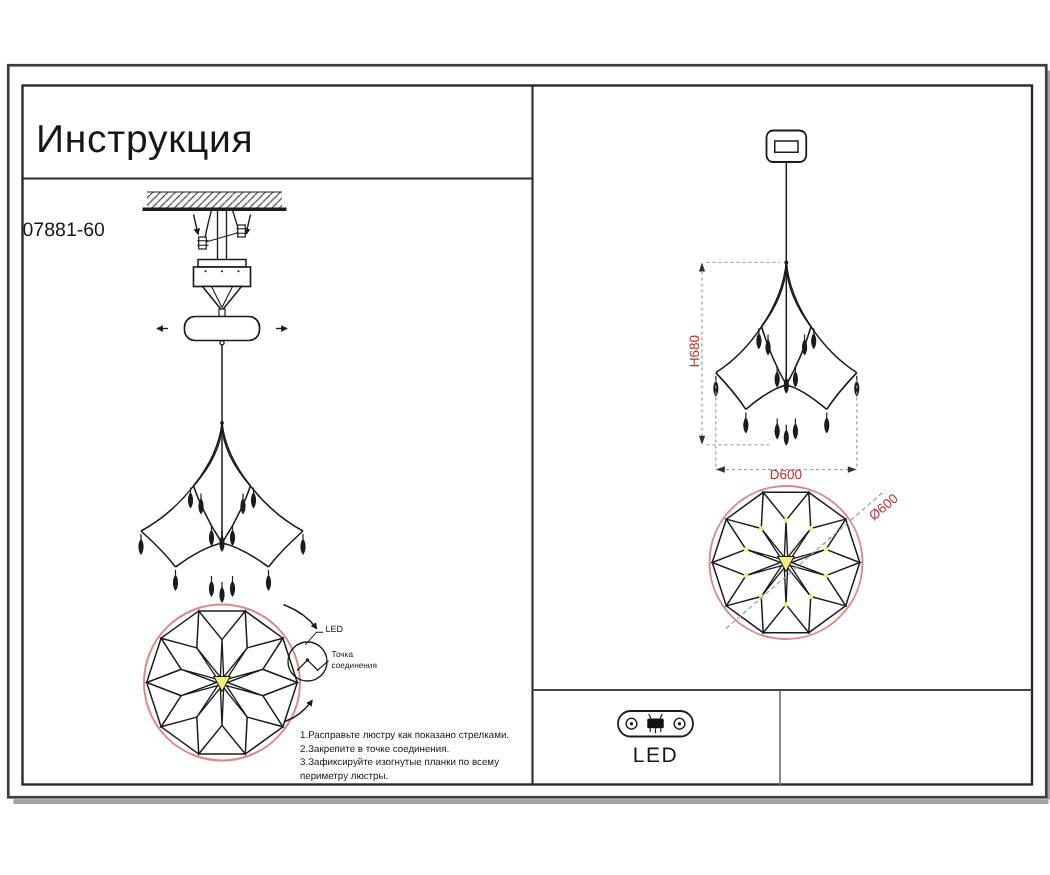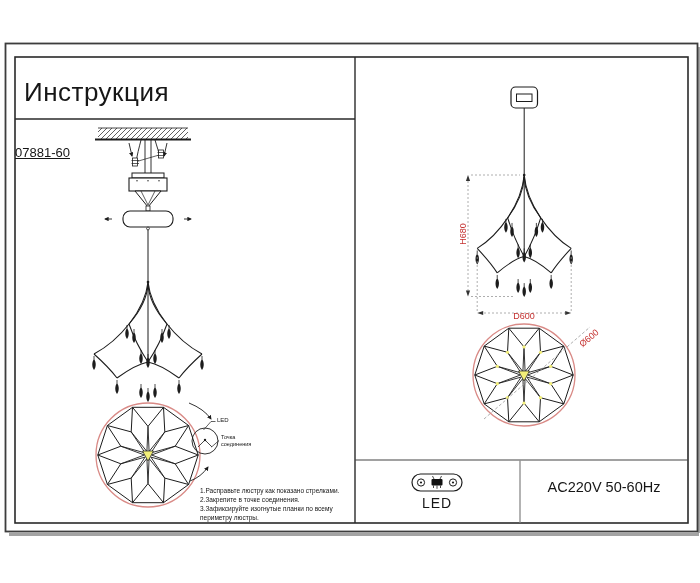--- a/index.html
+++ b/index.html
@@ -1,21 +1,21 @@
 <!DOCTYPE html>
 <html style="--ink: #1c1c1c; --frame: #2a2a2a; --dimension_red: #c4302f; --circle_pink: #d98a86; --accent_yellow: #f2ee79; --gray_dim: #999999;"><head>
 <meta charset="utf-8">
 <style>
   html,body{margin:0;padding:0;background:#ffffff;}
   body{width:700px;height:583px;overflow:hidden;position:relative;}
   .page{position:absolute;left:0;top:0;width:700px;height:415px;background:#fff;}
   svg#art{position:absolute;left:0;top:0;}
   .t{position:absolute;font-family:"Liberation Sans",sans-serif;color:#161616;white-space:nowrap;}
   .title{font-size:26px;letter-spacing:.5px;}
-  .model{font-size:13px;text-decoration:underline;}
+  .model{font-size:13px;}
   .callout{font-size:6px;}
   .conn{font-size:5.5px;line-height:6.5px;}
   .instr{font-size:6.5px;line-height:9px;}
   .dim{font-size:9px;color:var(--dimension_red,#c4302f);text-align:center;}
   .dimH{left:443px;top:229px;width:40px;transform:rotate(-90deg);}
   .dimD{left:504px;top:311px;width:40px;}
   .dimDia{left:569px;top:333px;width:40px;transform:rotate(-40deg);}
   .ledbig{font-size:14px;letter-spacing:1px;text-align:center;left:407px;top:495px;width:60px;}
   .power{font-size:14.5px;text-align:center;left:520px;top:479px;width:168px;}
 </style>
@@ -248,14 +248,13 @@
     <div>2.Закрепите в точке соединения.</div>
     <div>3.Зафиксируйте изогнутые планки по всему</div>
     <div>периметру люстры.</div>
   </div>
 
   <div class="t dim dimH">H680</div>
   <div class="t dim dimD">D600</div>
   <div class="t dim dimDia">Ø600</div>
 
   <div class="t ledbig">LED</div>
-  <div class="t power">AC220V 50-60Hz</div>
 </div>
 
 </body></html>

